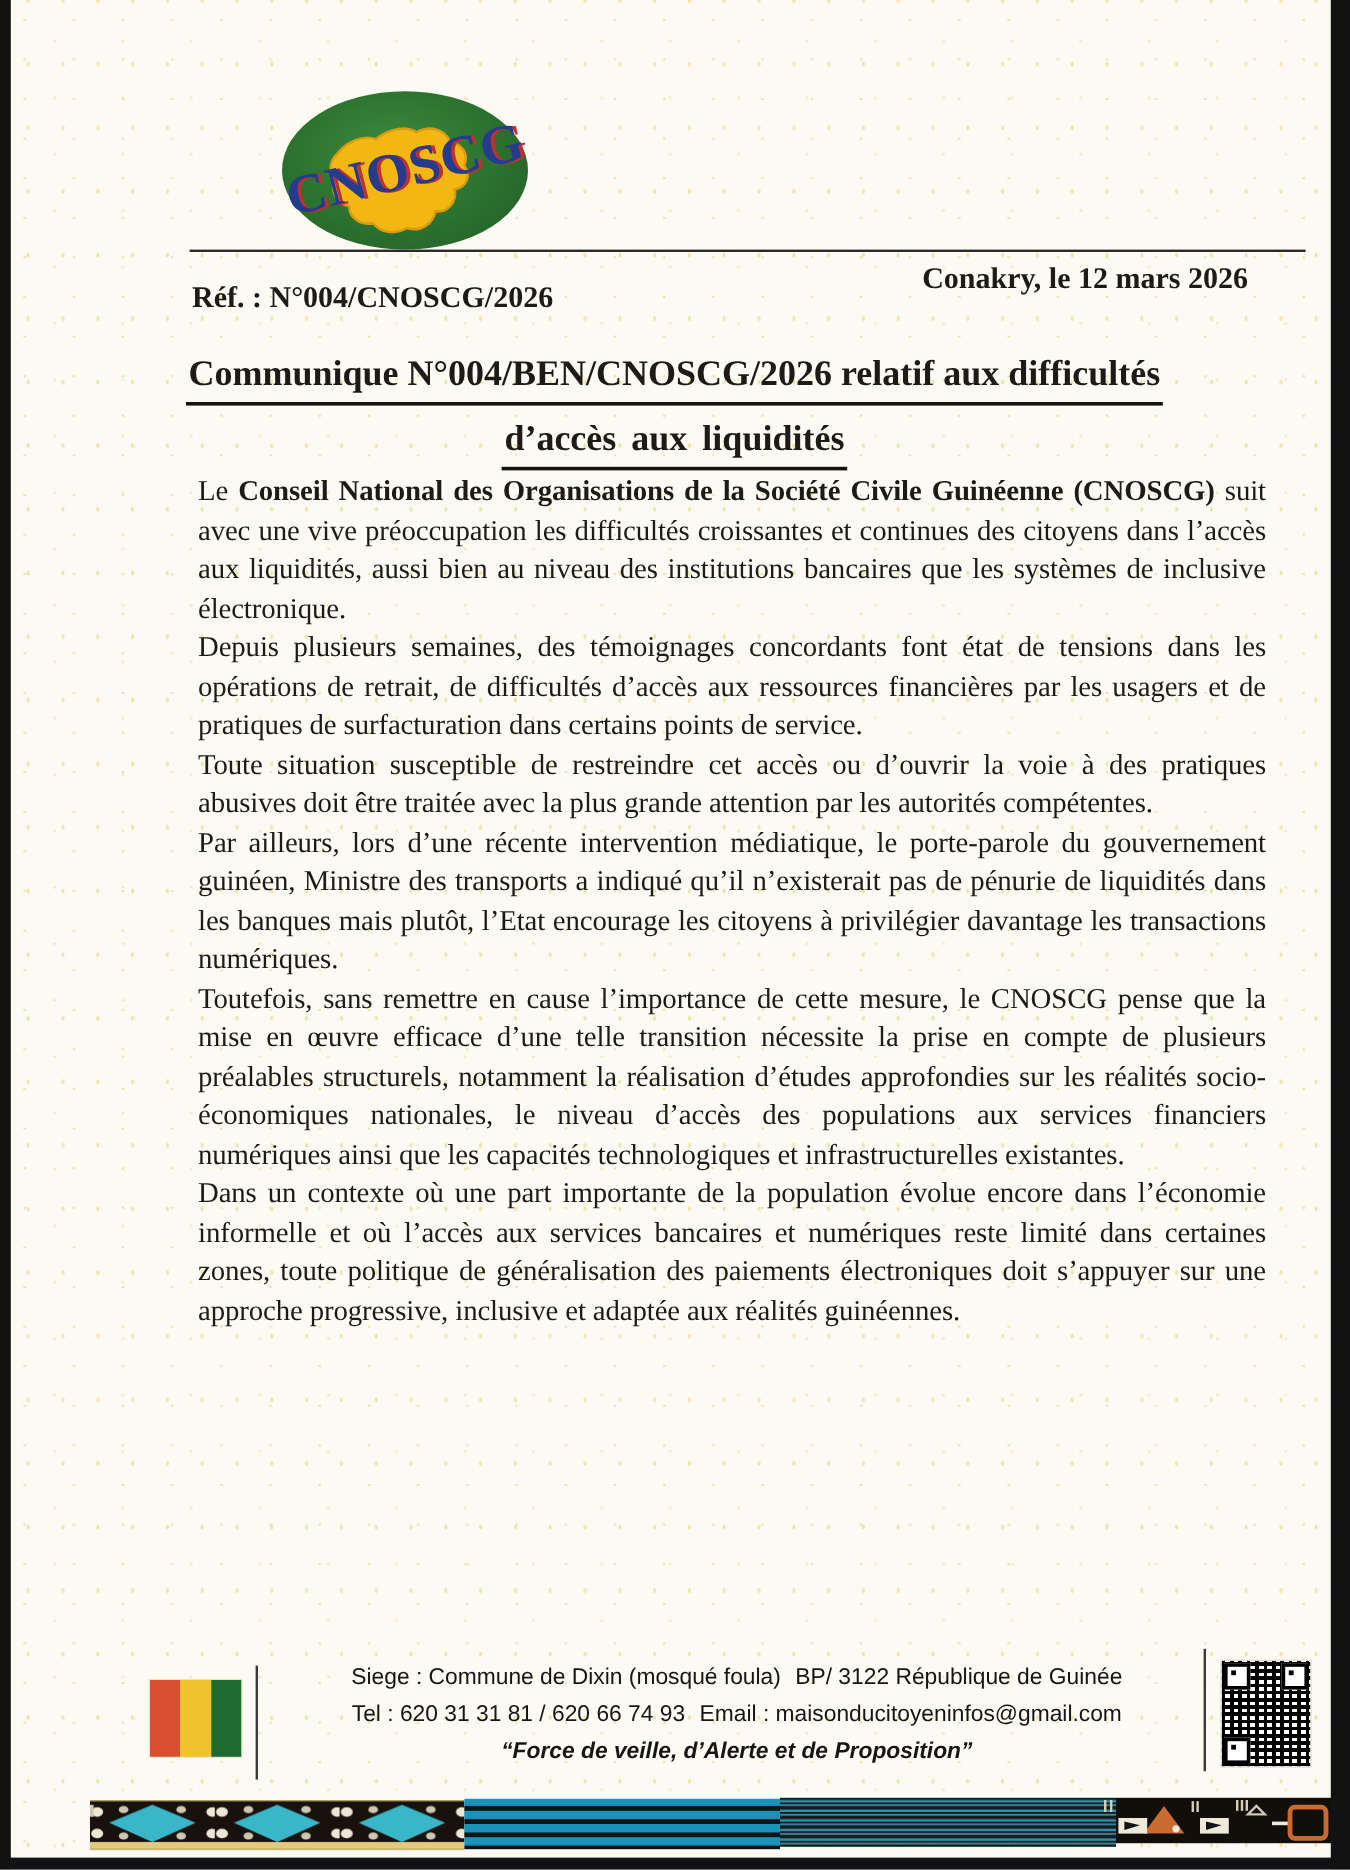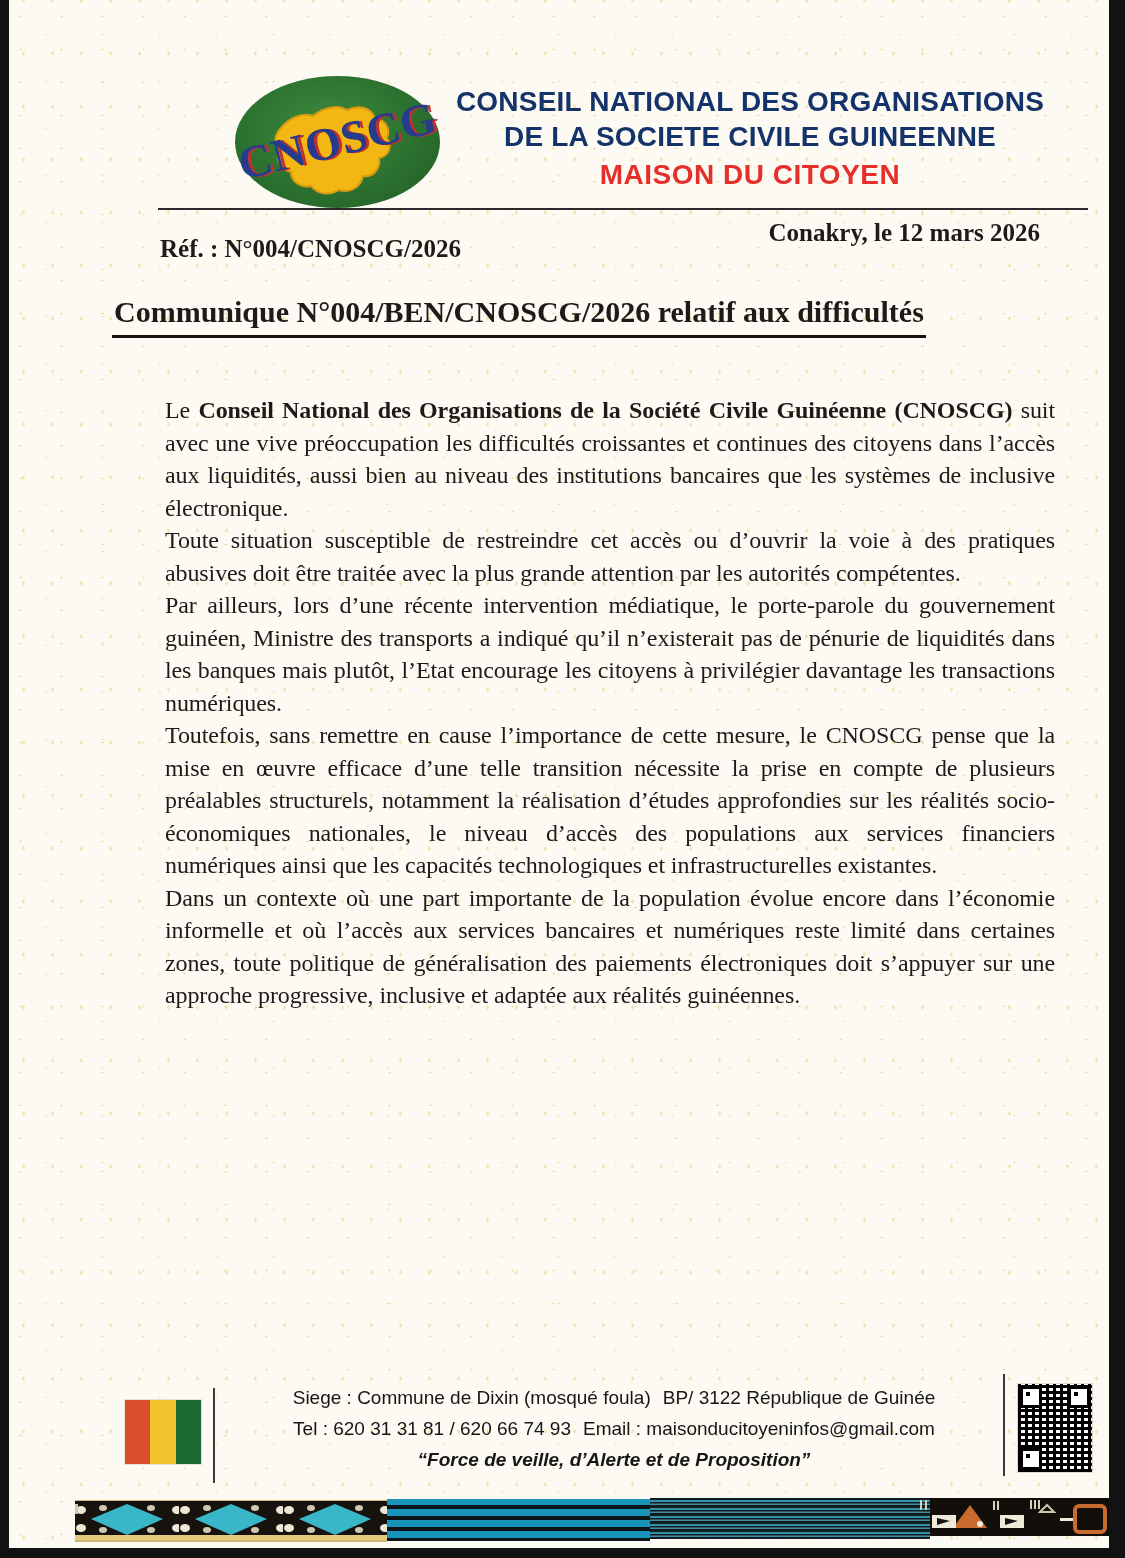--- a/index.html
+++ b/index.html
@@ -35,21 +35,21 @@
     font-family:"Liberation Sans", sans-serif; font-weight:bold; }
   .org-line { font-size:28px; line-height:35px; color:#15336b; letter-spacing:0.2px; }
   .org-maison { font-size:28px; line-height:35px; color:#e42f2a; margin-top:3px; letter-spacing:0.5px; }
   .header-rule { position:absolute; left:158px; top:208px; width:930px; height:2px; background:#2a2a2a; }
 
   .ref-row { position:absolute; left:160px; top:223px; width:880px; font-weight:bold; font-size:25px; }
   .ref-no { position:absolute; left:0; top:12px; }
   .ref-date { position:absolute; right:0; top:-4px; }
 
   
-  .doc-title { position:absolute; left:112px; top:292px; width:900px; text-align:left;
+  .doc-title { position:absolute; left:112px; top:292px; width:900px; text-align:center;
     font-weight:bold; font-size:30px; line-height:40px; }
   .doc-title .t-line { display:inline-block; border-bottom:3px solid #151310; padding:0 2px 3px 2px; }
   .doc-title .t2 { margin-top:8px; word-spacing:5px; }
 
   
   .body-text { position:absolute; left:165px; top:394px; width:890px;
     font-size:24px; line-height:32.5px; text-align:justify; letter-spacing:-0.1px; }
   .body-text p { margin:0; }
   .mb-a { margin-bottom:16px; } .mb-b { margin-bottom:2px; }
   .mb-c { margin-bottom:42px; } .mb-d { margin-bottom:30px; } .mb-e { margin-bottom:38px; }
@@ -91,39 +91,36 @@
     <div class="logo-oval"></div>
     <svg class="logo-map" viewBox="0 0 150 104">
       <path fill="#f2b713" stroke="#d89b10" stroke-width="2" d="M18,34 C26,24 40,18 50,22 C60,14 74,10 84,16 C96,10 108,14 112,24
            C122,26 128,34 124,44 C130,52 126,62 116,64 C118,74 110,84 100,82
            C98,92 88,100 76,96 C66,102 54,100 48,92 C38,94 28,88 28,78
            C18,76 12,66 16,56 C10,48 12,40 18,34 Z"></path>
     </svg>
     <div class="logo-text">CNOSCG</div>
   </div>
 
-  <div class="org-block">
-    <div class="org-line">CONSEIL NATIONAL DES ORGANISATIONS</div>
-    <div class="org-line">DE LA SOCIETE CIVILE GUINEENNE</div>
-    <div class="org-maison">MAISON DU CITOYEN</div>
-  </div>
 
   <div class="header-rule"></div>
 
   <div class="ref-row">
     <span class="ref-no">Réf. : N°004/CNOSCG/2026</span>
     <span class="ref-date">Conakry, le 12 mars 2026</span>
   </div>
 
   <div class="doc-title">
     <div><span class="t-line">Communique N°004/BEN/CNOSCG/2026 relatif aux difficultés</span></div>
+    <div><span class="t-line t2">d’accès aux liquidités</span></div>
   </div>
 
   <div class="body-text">
     <p class="mb-a"><span>Le </span><span class="bold">Conseil National des Organisations de la Société Civile Guinéenne (CNOSCG)</span><span> suit avec une vive préoccupation les difficultés croissantes et continues des citoyens dans l’accès aux liquidités, aussi bien au niveau des institutions bancaires que les systèmes de inclusive électronique.</span></p>
+    <p class="mb-b">Depuis plusieurs semaines, des témoignages concordants font état de tensions dans les opérations de retrait, de difficultés d’accès aux ressources financières par les usagers et de pratiques de surfacturation dans certains points de service.</p>
     <p class="mb-c">Toute situation susceptible de restreindre cet accès ou d’ouvrir la voie à des pratiques abusives doit être traitée avec la plus grande attention par les autorités compétentes.</p>
     <p class="mb-d">Par ailleurs, lors d’une récente intervention médiatique, le porte-parole du gouvernement guinéen, Ministre des transports a indiqué qu’il n’existerait pas de pénurie de liquidités dans les banques mais plutôt, l’Etat encourage les citoyens à privilégier davantage les transactions numériques.</p>
     <p class="mb-e">Toutefois, sans remettre en cause l’importance de cette mesure, le CNOSCG pense que la mise en œuvre efficace d’une telle transition nécessite la prise en compte de plusieurs préalables structurels, notamment la réalisation d’études approfondies sur les réalités socio-économiques nationales, le niveau d’accès des populations aux services financiers numériques ainsi que les capacités technologiques et infrastructurelles existantes.</p>
     <p>Dans un contexte où une part importante de la population évolue encore dans l’économie informelle et où l’accès aux services bancaires et numériques reste limité dans certaines zones, toute politique de généralisation des paiements électroniques doit s’appuyer sur une approche progressive, inclusive et adaptée aux réalités guinéennes.</p>
   </div>
 
   <div class="flag">
     <div class="f-red"></div>
     <div class="f-yellow"></div>
     <div class="f-green"></div>

